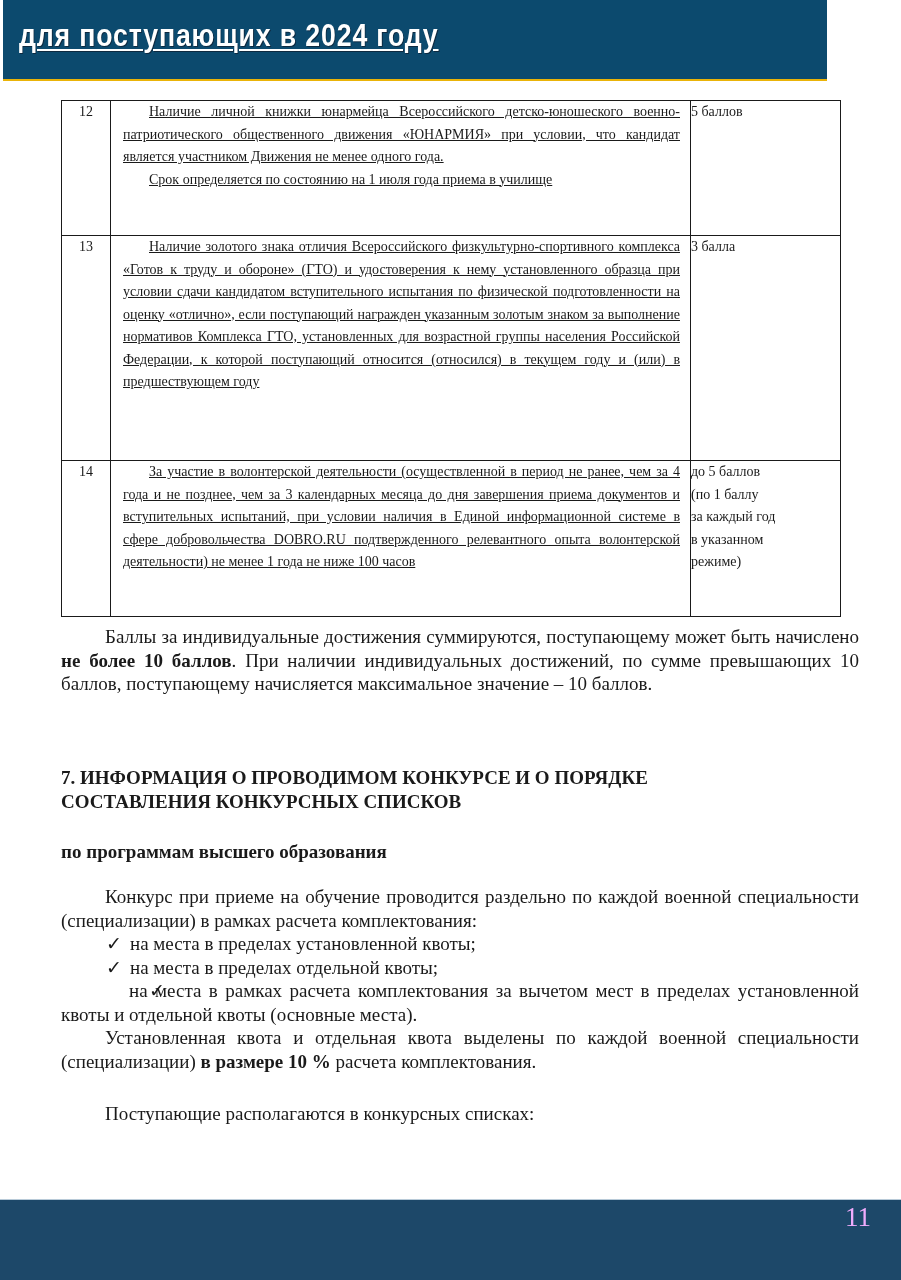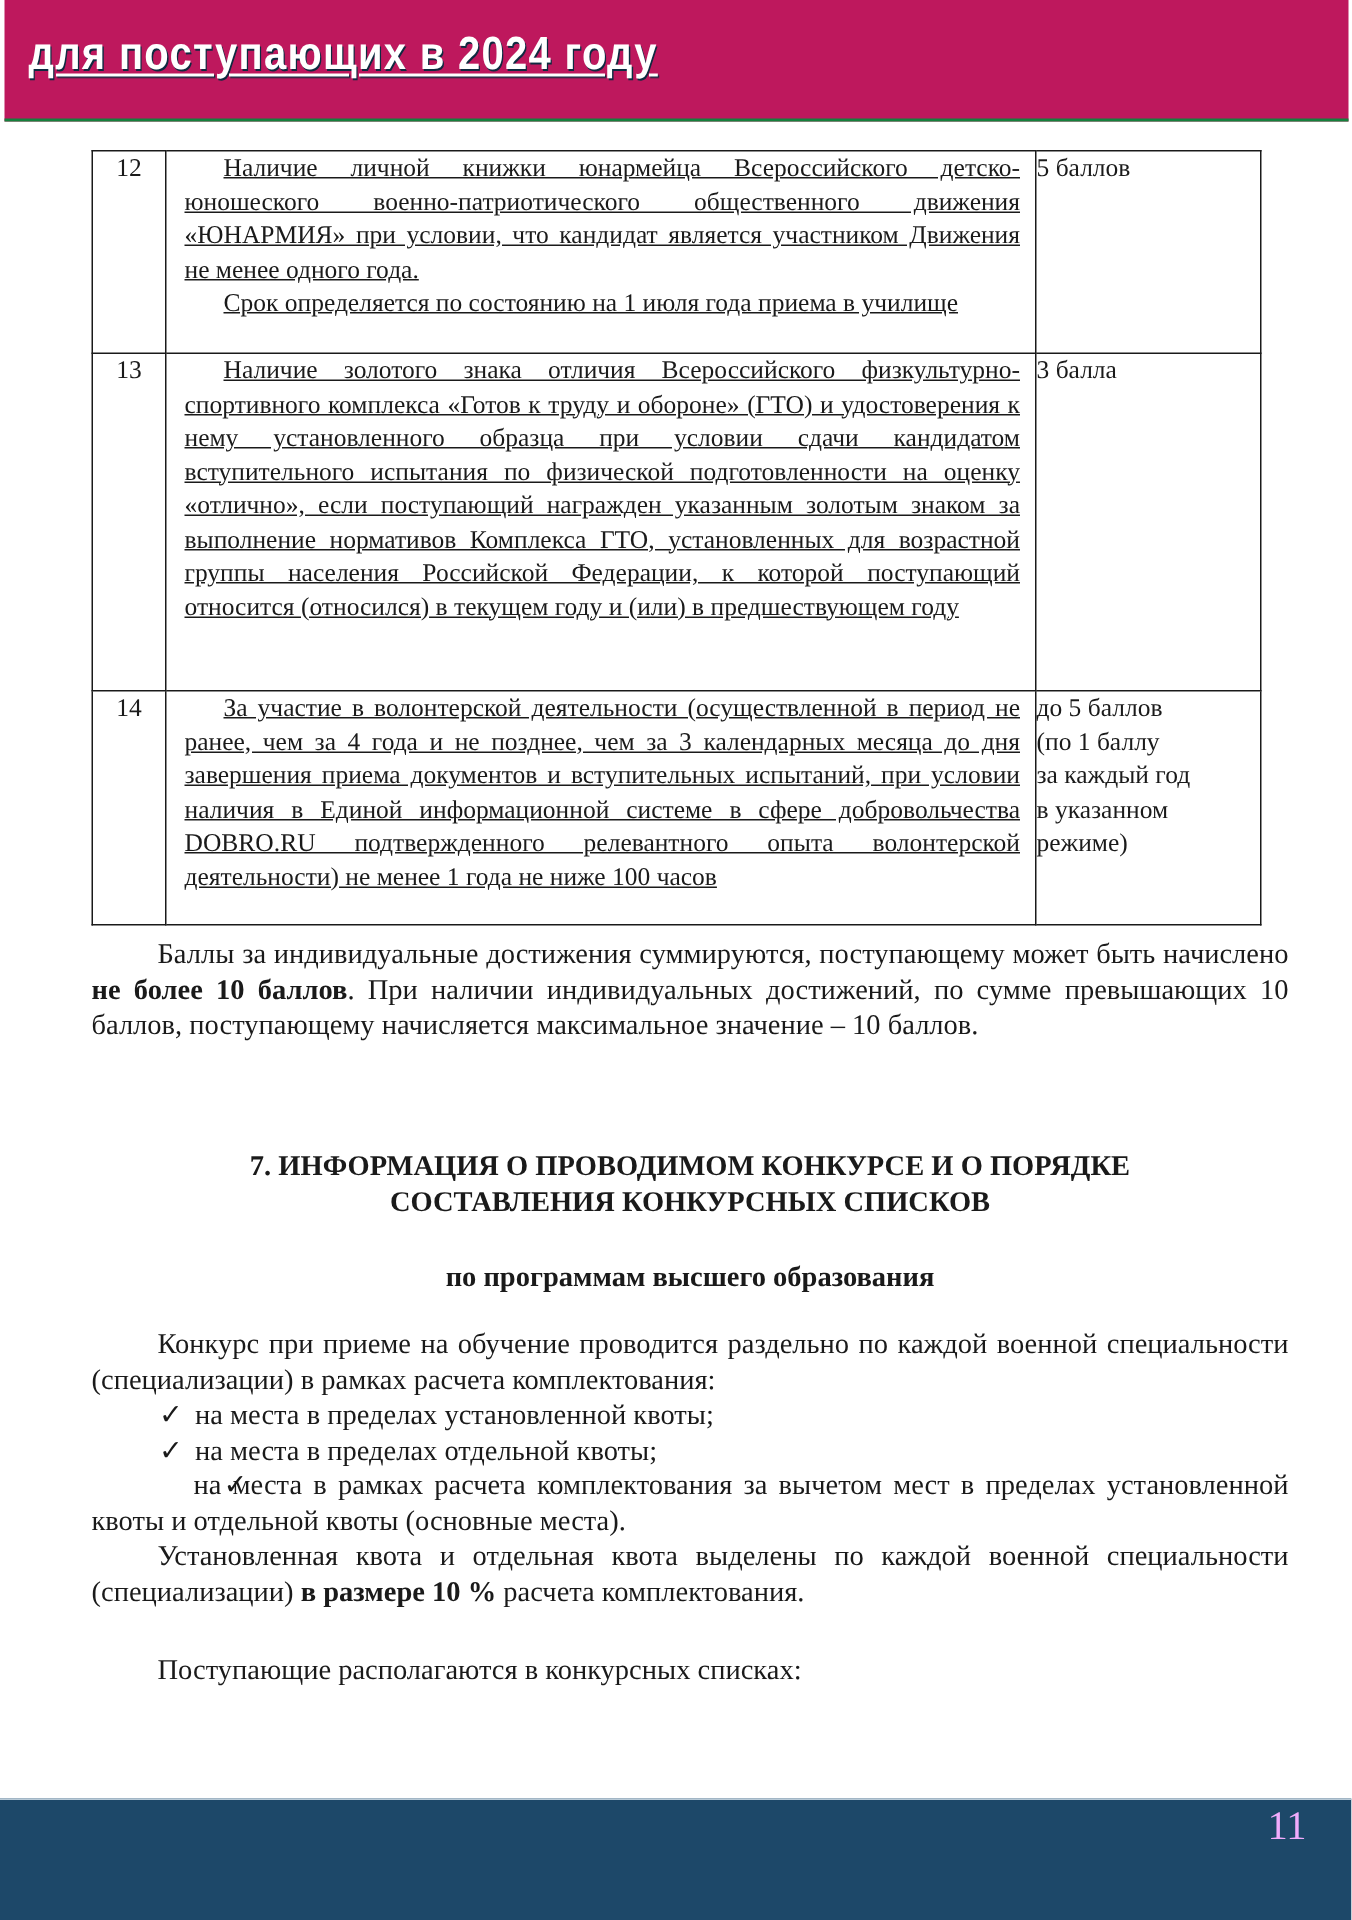--- a/index.html
+++ b/index.html
@@ -2,23 +2,23 @@
 <html><head>
 <meta charset="utf-8">
 <style>
   html, body { margin: 0; padding: 0; }
   body {
     width: 901px; height: 1280px; position: relative; overflow: hidden;
     background: #ffffff; color: #1a1a1a;
     font-family: "Liberation Serif", "DejaVu Serif", serif;
   }
   .header-bar {
-    position: absolute; left: 3px; top: 0; width: 896px; height: 79px;
-    background: #be185d;
-    border-bottom: 2px solid #15803d;
+    position: absolute; left: 3px; top: 0; width: 824px; height: 79px;
+    background: #0c4a6e;
+    border-bottom: 2px solid #eab308;
   }
   .header-title {
     position: absolute; left: 16px; top: 18px;
     font-family: "Liberation Sans", "DejaVu Sans", sans-serif;
     font-weight: bold; font-size: 31px; color: #ffffff;
     letter-spacing: 1px; text-decoration: underline; text-decoration-thickness: 2px;
     text-underline-offset: 3px;
     transform: scaleX(0.86); transform-origin: left center;
     white-space: nowrap;
     text-shadow: 1px 1px 0 #0e2a40;
@@ -27,36 +27,36 @@
     position: absolute; left: 0; top: 1199px; width: 901px; height: 81px;
     background: #1d4869;
     border-top: 1px solid #b8cad8;
   }
   .page-number {
     position: absolute; right: 30px; top: 2px;
     color: #f0abfc; font-size: 27px;
   }
   table.achievements {
     position: absolute; left: 61px; top: 100px; width: 780px;
-    border-collapse: collapse; font-size: 17px; line-height: 22.5px;
+    border-collapse: collapse; font-size: 14px; line-height: 22.5px;
   }
   table.achievements td {
     border: 1.5px solid #1a1a1a; vertical-align: top; padding: 0;
   }
   td.num { width: 48px; text-align: center; padding-top: 0; }
   td.desc { width: 557px; padding: 0 10px 0 12px !important; text-align: justify; }
   td.pts { text-align: left; }
   .desc p { margin: 0; text-indent: 26px; text-align: justify; text-align-last: left; text-decoration: underline; }
   .body-text {
     position: absolute; left: 61px; width: 798px;
     font-size: 19px; line-height: 23.5px; text-align: justify;
   }
   .body-text p { margin: 0; text-indent: 44px; text-align: justify; text-align-last: left; }
   .heading {
-    position: absolute; left: 61px; width: 798px; text-align: center;
+    position: absolute; left: 61px; width: 798px; text-align: left;
     font-weight: bold; font-size: 19px; line-height: 24px;
   }
   .bullet-line { text-indent: 0 !important; padding-left: 45px; }
   .check { display: inline-block; width: 24px; }
   b { font-weight: bold; }
 </style>
 </head>
 <body>
 
 <div class="header-bar">

